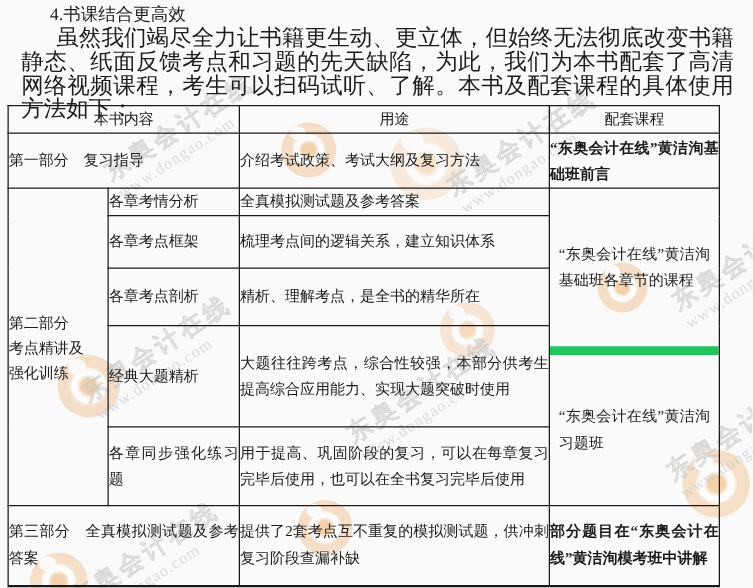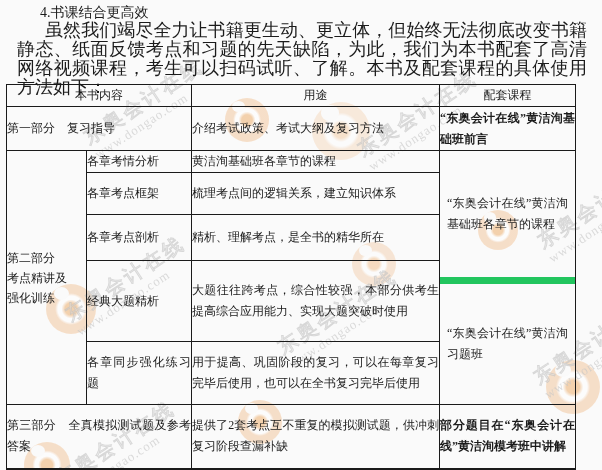--- a/index.html
+++ b/index.html
@@ -146,21 +146,21 @@
       <td class="purpose">介绍考试政策、考试大纲及复习方法</td>
       <td class="course">“东奥会计在线”黄洁洵基础班前言</td>
     </tr>
     <tr style="height:22px">
       <td class="part2name" rowspan="5">
         <div class="p2line">第二部分</div>
         <div class="p2line">考点精讲及</div>
         <div class="p2line">强化训练</div>
       </td>
       <td class="label">各章考情分析</td>
-      <td class="purpose">黄洁洵基础班各章节的课程</td>
+      <td class="purpose">全真模拟测试题及参考答案</td>
       <td class="coursesplit" rowspan="5">
         <div class="split-top">
           <span>“东奥会计在线”黄洁洵基础班各章节的课程</span>
         </div>
         <div class="split-bottom">
           <span>“东奥会计在线”黄洁洵习题班</span>
         </div>
       </td>
     </tr>
     <tr style="height:42px">

